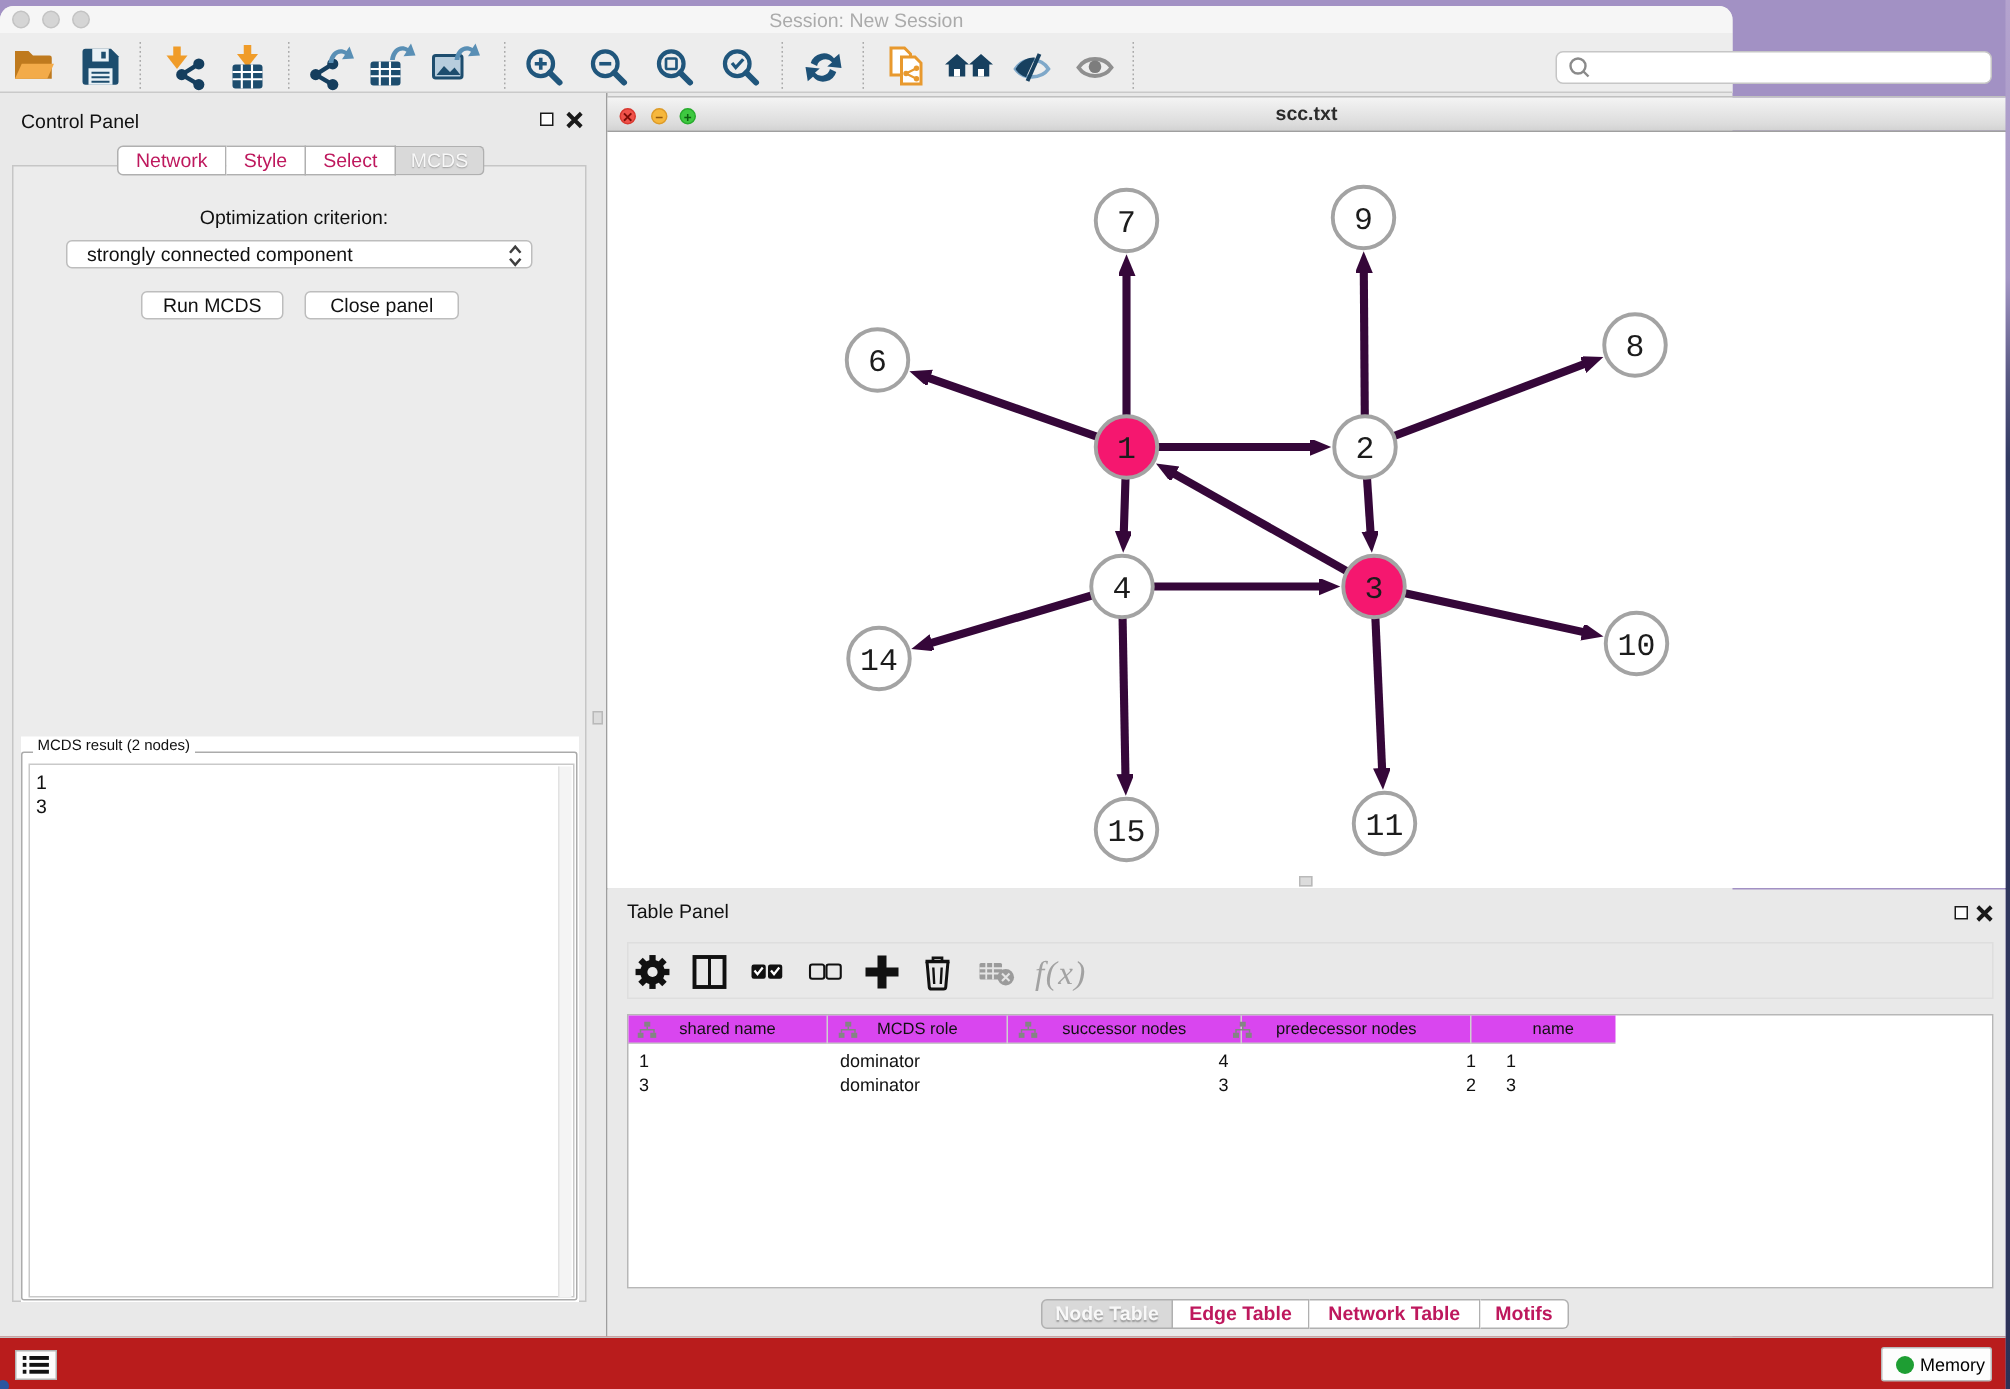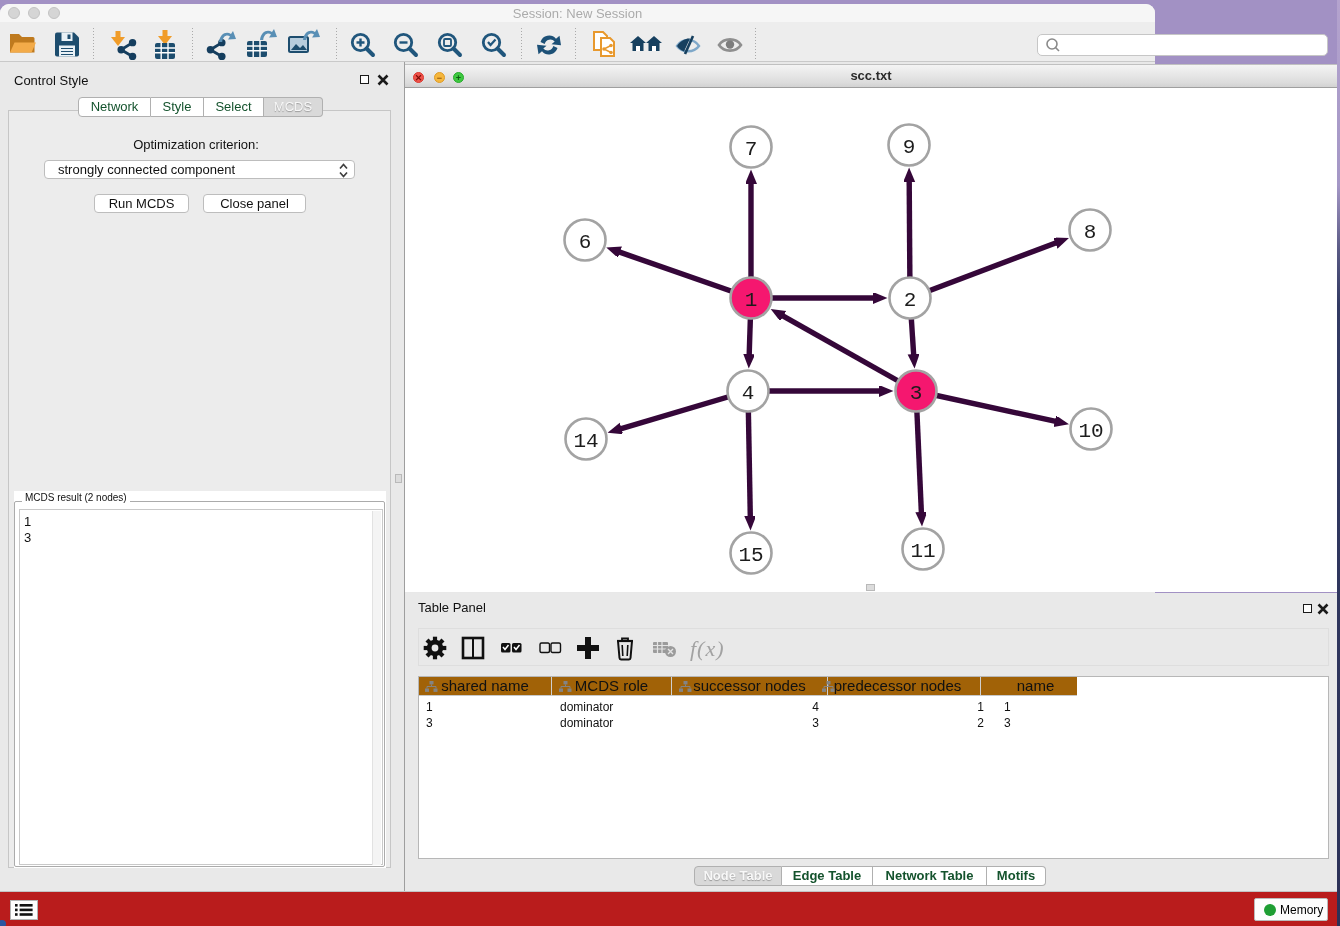--- a/index.html
+++ b/index.html
@@ -23,21 +23,21 @@
   background-image:linear-gradient(#aaa 34%, transparent 0%);
   background-size:1px 3px; }
 #searchbox { position:absolute; left:1037px; top:12px; width:291px; height:22px;
   background:#fff; border:1px solid #c6c6c6; border-radius:5px; }
 
 #cp { position:absolute; left:0; top:58px; width:392px; height:829px; background:#e9e9e9; }
 #cp-hd { position:absolute; left:14px; top:11px; font-size:13px; color:#111; }
 #cp-panel { position:absolute; left:8px; top:48px; width:383px; height:758px;
   background:#ececec; border:1px solid #c6c6c6; }
 .tabs { position:absolute; display:flex; font-size:13px; }
-.tab { border:1px solid #b0b0b0; border-left:none; background:#fff; color:#14532d;
+.tab { border:1px solid #b0b0b0; border-left:none; background:#fff; color:#be185d;
   text-align:center; line-height:18px; height:20px; }
 .tab.first { border-left:1px solid #b0b0b0; border-radius:4px 0 0 4px; }
 .tab.last  { border-radius:0 4px 4px 0; }
 .tab.sel { background:#d9d9d9; color:#f8f8f8; text-shadow:0 1px 1px #9a9a9a; }
 #optlabel { position:absolute; left:0; top:75px; width:100%; text-align:center;
   font-size:13px; color:#111; }
 #combo { position:absolute; left:44px; top:98px; width:311px; height:19px;
   background:#fff; border:1px solid #bdbdbd; border-radius:4px;
   font-size:13px; line-height:17px; padding-left:13px; color:#111; }
 .btn { position:absolute; height:19px; background:#fff; border:1px solid #bdbdbd;
@@ -70,21 +70,21 @@
 #hsplit-grip { position:absolute; left:461px; top:520px; width:9px; height:7px;
   background:#dcdcdc; border:1px solid #b9b9b9; }
 
 #tp { position:absolute; left:405px; top:589px; width:932px; height:298px; background:#e9e9e9; }
 #tp-hd { position:absolute; left:13px; top:7px; font-size:13px; color:#111; }
 #tp-toolbar { position:absolute; left:13px; top:35px; width:911px; height:38px;
   background:#e9e9e9; border:1px solid #dedede; }
 #tbl { position:absolute; left:13px; top:83px; width:911px; height:183px;
   background:#fff; border:1px solid #b7b7b7; }
 #tbl-head { position:absolute; left:0; top:0; width:659px; height:19px;
-  background:#a16207; border-bottom:1px solid #c8c8c8; font-size:15px; color:#111; }
+  background:#d946ef; border-bottom:1px solid #c8c8c8; font-size:11px; color:#111; }
 .th { position:absolute; top:0; height:19px; line-height:18px; text-align:center;
   border-right:1px solid #cfcfcf; }
 .td { position:absolute; font-size:12px; color:#111; line-height:16px; }
 
 #btabs { position:absolute; left:289px; top:273px; font-weight:bold; }
 
 #status { position:absolute; left:0; top:887px; width:1337px; height:35px;
   background:#b91c1c; border-top:1px solid #c3c3c3; }
 #listbtn { position:absolute; left:10px; top:8px; width:28px; height:20px;
   background:#fdfdfd; border:1px solid #b4b4b4; }
@@ -214,21 +214,21 @@
 <div class="sep" style="left:575px"></div>
 <div class="sep" style="left:755px"></div>
 <div id="searchbox">
         <svg width="20" height="20" style="position:absolute;left:6px;top:1px">
           <circle cx="8" cy="8" r="5" fill="none" stroke="#8a8a8a" stroke-width="1.6"></circle>
           <path d="M11.5,11.5 L15,15" stroke="#8a8a8a" stroke-width="1.6"></path>
         </svg>
       </div>
   </div>
   <div id="cp">
-    <div id="cp-hd">Control Style</div>
+    <div id="cp-hd">Control Panel</div>
  <div style="position:absolute;left:360px;top:13px;width:9px;height:9px;border:1.5px solid #1a1a1a;background:#fdfdfd;"></div>
  <svg width="12" height="12" style="position:absolute;left:377px;top:12px">
         <path d="M1.5,1.5 L10.5,10.5 M10.5,1.5 L1.5,10.5" stroke="#1a1a1a" stroke-width="2.6"></path>
       </svg>
     <div id="cp-panel"></div>
     <div class="tabs" style="left:78px; top:35px;">
       <div class="tab first" style="width:73px">Network</div>
       <div class="tab" style="width:53px">Style</div>
       <div class="tab" style="width:60px">Select</div>
       <div class="tab sel last" style="width:59px">MCDS</div>

